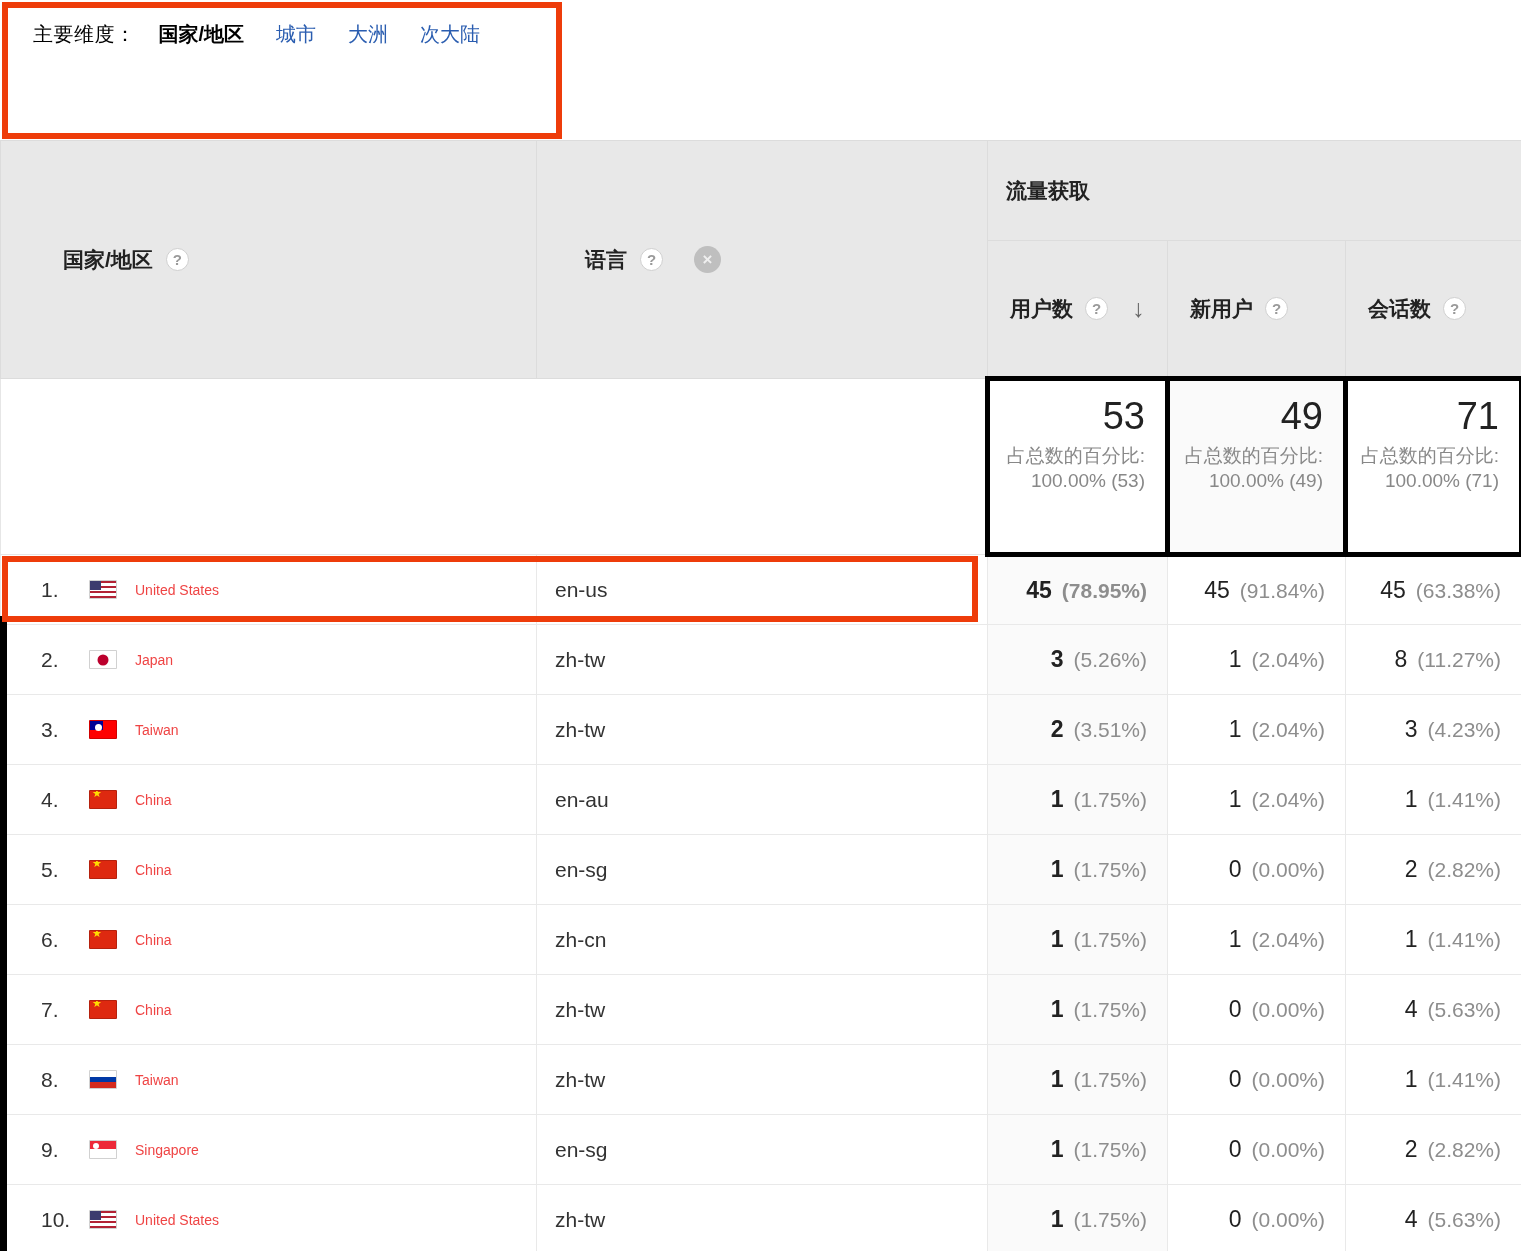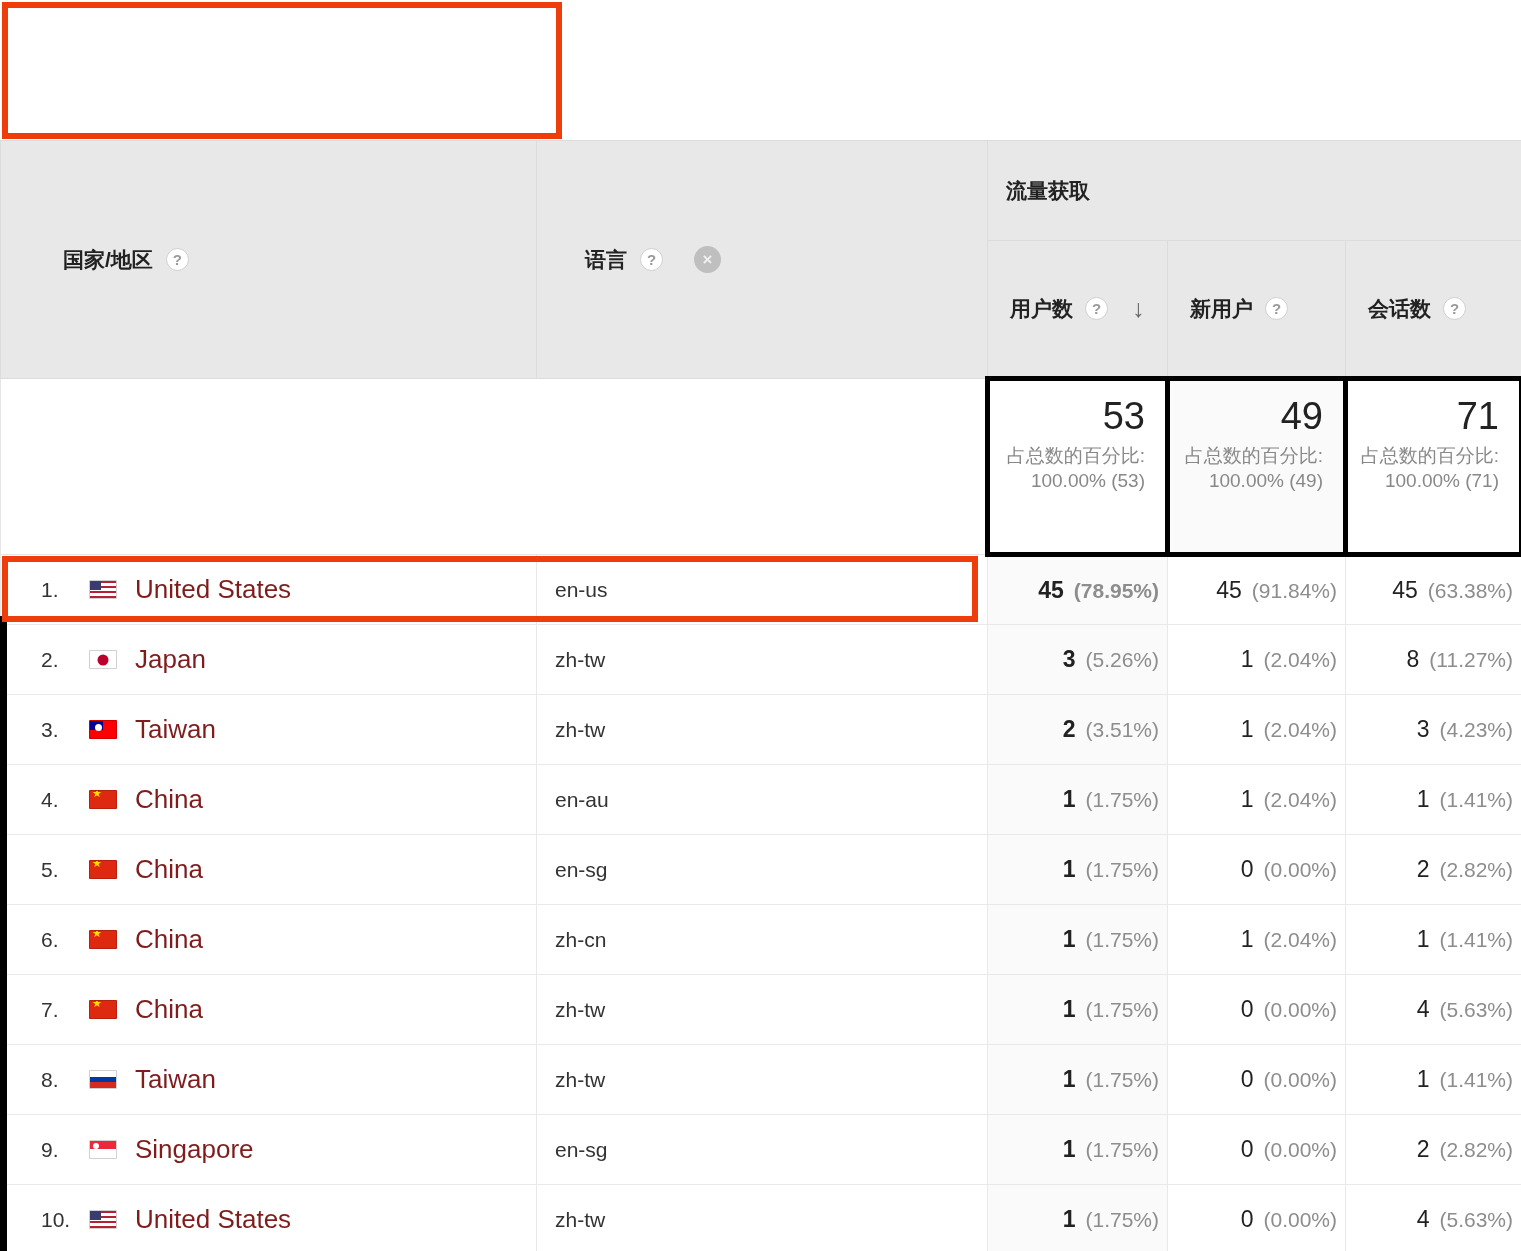--- a/index.html
+++ b/index.html
@@ -128,25 +128,25 @@
   tbody.body tr td { border:1px solid #e9e9e9; height:70px; }
   .cell-country { padding-left:40px; background:#fff; }
   .cc-inner { display:flex; align-items:center; }
   .rank { font-size:21px; color:#333; width:48px; flex:0 0 auto; }
   .flag {
     width:28px; height:19px; flex:0 0 auto; margin-right:18px;
     border:1px solid rgba(0,0,0,.18); border-radius:1px;
     background-size:100% 100%; background-repeat:no-repeat;
     display:inline-block; position:relative; overflow:hidden;
   }
-  .country-link { font-size:26px; color:#7f1d1d; cursor:pointer; }
+  .country-link { font-size:14px; color:#ef4444; cursor:pointer; }
   .cell-lang { padding-left:18px; font-size:21px; color:#333; background:#fff; }
 
   .cell-metric {
-    text-align:right; padding-right:8px; background:#fff;
+    text-align:right; padding-right:20px; background:#fff;
     white-space:nowrap;
   }
   .cell-metric.alt { background:#fafafa; }
   .m-val { font-size:23px; color:#222; }
   .m-val.b { font-weight:bold; }
   .m-pct { font-size:21px; color:#8d8d8d; margin-left:10px; }
   .m-pct.b { font-weight:bold; }
 
   tbody.body tr:nth-child(1) td { border-top:none; }
 
@@ -198,20 +198,27 @@
     letter-spacing:1px; white-space:nowrap; z-index:15;
     pointer-events:none; font-family:"Liberation Serif", serif;
   }
 </style>
 </head>
 <body>
 
 <div id="root">
 
   <div class="dim-bar">
+    <div class="dim-primary-row">
+      <span class="dim-label">主要维度：</span>
+      <span class="dim-tab active">国家/地区</span>
+      <span class="dim-tab">城市</span>
+      <span class="dim-tab">大洲</span>
+      <span class="dim-tab">次大陆</span>
+    </div>
   </div>
 
   <div class="table">
     <table>
       <colgroup>
         <col class="c-country">
           <col class="c-lang">
           <col class="c-users">
           <col class="c-new">
           <col class="c-sess">

